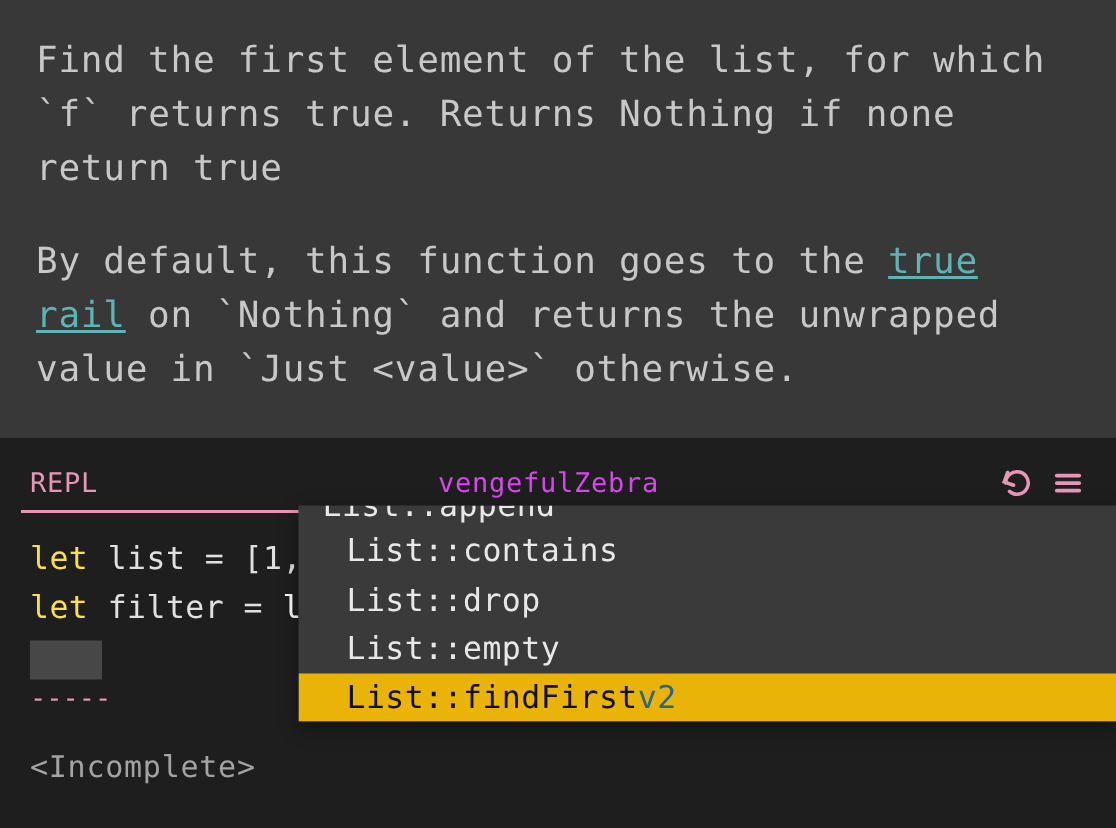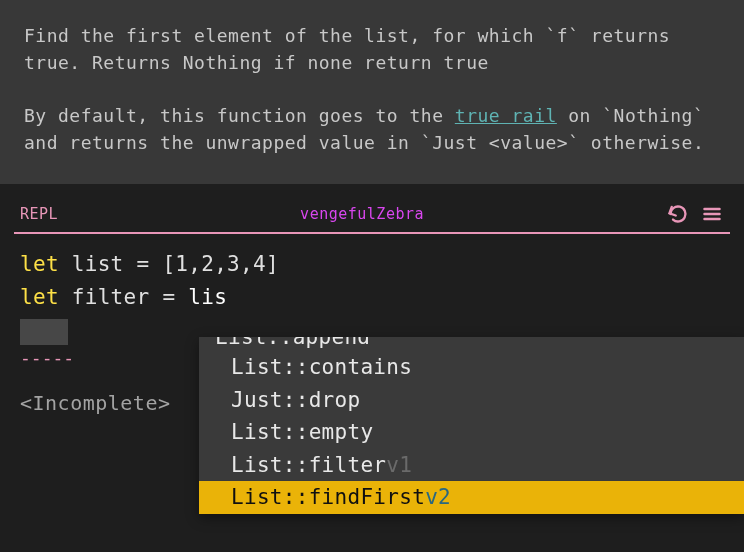--- a/index.html
+++ b/index.html
@@ -11,21 +11,21 @@
       width: 744px;
       height: 552px;
       background: #1e1e1e;
       font-family: 'Menlo', 'Monaco', 'Consolas', monospace;
       overflow: hidden;
     }
     .doc-panel {
       background: #383838;
       padding: 22px 24px 28px 24px;
       color: #c8c8c8;
-      font-size: 18px;
+      font-size: 24px;
       line-height: 1.5;
       letter-spacing: 0.5px;
     }
     .doc-panel p {
       margin: 0;
     }
     .doc-panel p + p {
       margin-top: 26px;
     }
     .doc-link {
@@ -36,21 +36,21 @@
     }
     .code-literal {
       color: #c8c8c8;
     }
     .repl-header {
       display: flex;
       align-items: center;
       padding: 8px 20px 6px 20px;
       margin-top: 10px;
       color: #e896b8;
-      font-size: 15px;
+      font-size: 18px;
       letter-spacing: 0.5px;
     }
     .repl-label {
       flex: 0 0 auto;
     }
     .repl-title {
       flex: 1;
       text-align: center;
       color: #d946ef;
     }
@@ -204,24 +204,21 @@
 </div>
 
 <div class="autocomplete">
   <div class="ac-item truncated-top">
     <span class="inner">List::append</span>
   </div>
   <div class="ac-item">
     <span>List::contains</span><span class="ac-version"></span>
   </div>
   <div class="ac-item">
-    <span>Just::drop</span><span class="ac-version"></span>
+    <span>List::drop</span><span class="ac-version"></span>
   </div>
   <div class="ac-item">
     <span>List::empty</span><span class="ac-version"></span>
   </div>
-  <div class="ac-item">
-    <span>List::filter</span><span class="ac-version">v1</span>
-  </div>
   <div class="ac-item selected">
     <span>List::findFirst</span><span class="ac-version">v2</span>
   </div>
 </div>
 
 </body></html>

